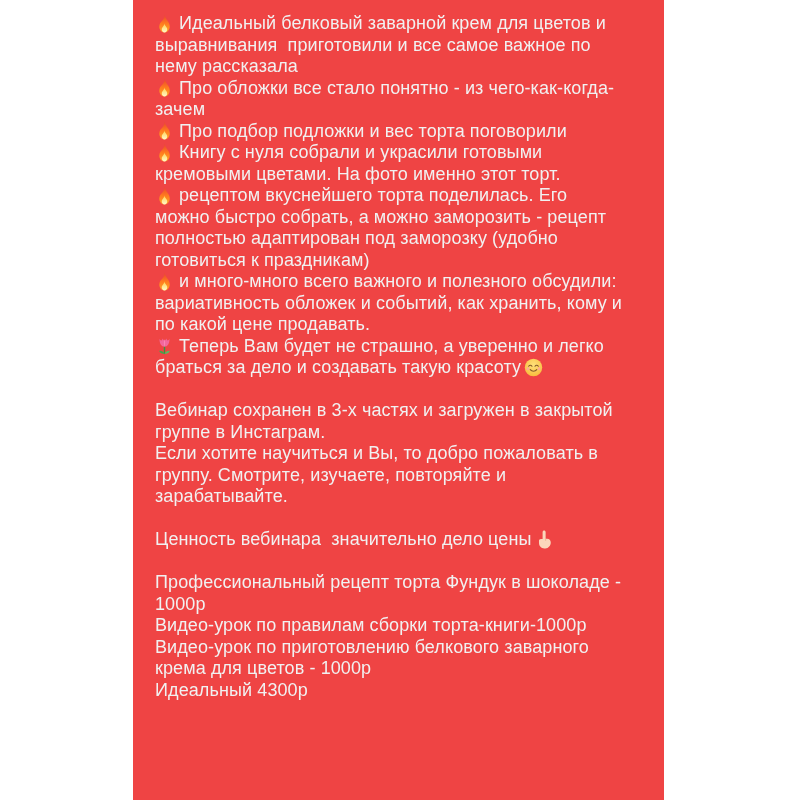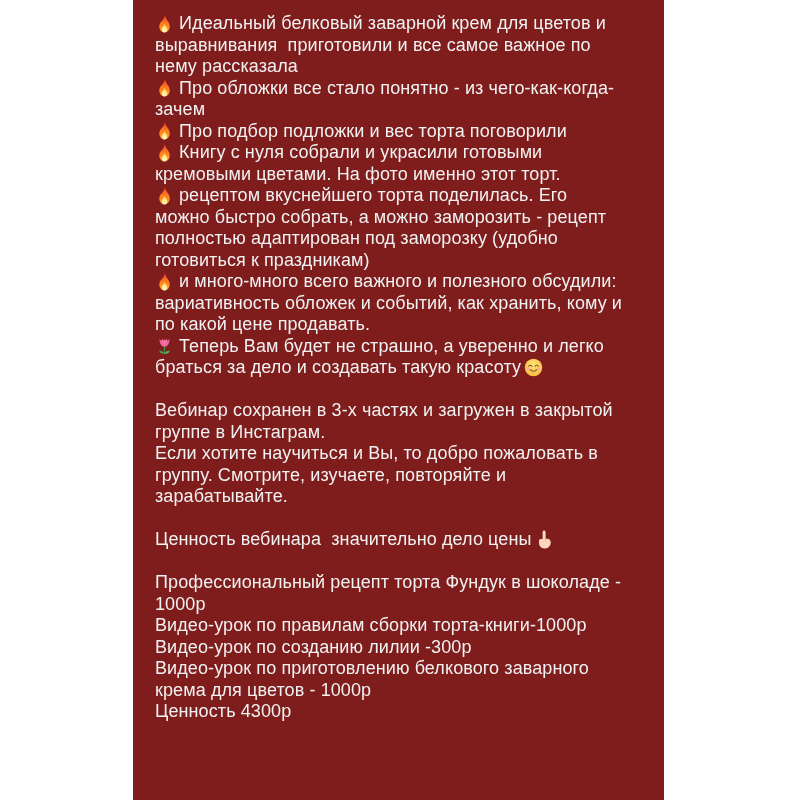--- a/index.html
+++ b/index.html
@@ -11,21 +11,21 @@
   .page {
     position: relative;
     width: 800px; height: 800px;
     background: #ffffff;
     overflow: hidden;
   }
   .card {
     position: absolute;
     left: 133px; top: 0;
     width: 531px; height: 800px;
-    background: #7f1d1d;
+    background: #ef4444;
   }
   .post-text {
     box-sizing: border-box;
     width: 100%;
     padding: 13px 39px 0 22px;
     color: #f1f1f1;
     font-size: 18px;
     line-height: 21.5px;
     letter-spacing: 0.1px;
   }
@@ -162,18 +162,17 @@
         <div class="para"><span>Вебинар сохранен в 3-х частях и загружен в закрытой группе в Инстаграм.</span></div>
         <div class="para"><span>Если хотите научиться и Вы, то добро пожаловать в группу. Смотрите, изучаете, повторяйте и зарабатывайте.</span></div>
         <div class="para blank"></div>
         <div class="para"><span>Ценность вебинара  значительно дело цены</span><svg class="icon trailing" viewBox="0 0 20 20" aria-hidden="true">
     <path d="M8 2.2 C8 1.3 8.7 0.6 9.6 0.6 C10.5 0.6 11.2 1.3 11.2 2.2 L11.2 9.2 L12.8 9.2 C15.1 9.2 16.6 10.8 16.6 13.2 C16.6 16.5 14.2 19.4 10.9 19.4 L9.8 19.4 C6.6 19.4 4.2 16.9 4.2 13.7 L4.2 11.4 C4.2 10.2 5.1 9.4 6.2 9.4 L8 9.4 Z" fill="#fbd7bb"></path>
     <path d="M11.2 9.2 L11.2 11.4" stroke="#e8b38e" stroke-width="0.8" fill="none"></path>
   </svg></div>
         <div class="para blank"></div>
         <div class="para"><span>Профессиональный рецепт торта Фундук в шоколаде - 1000р</span></div>
         <div class="para"><span>Видео-урок по правилам сборки торта-книги-1000р</span></div>
-        <div class="para"><span>Видео-урок по созданию лилии -300р</span></div>
         <div class="para"><span>Видео-урок по приготовлению белкового заварного крема для цветов - 1000р</span></div>
-        <div class="para"><span>Ценность 4300р</span></div>
+        <div class="para"><span>Идеальный 4300р</span></div>
       </div>
   </div>
 </div>
 
 </body></html>

